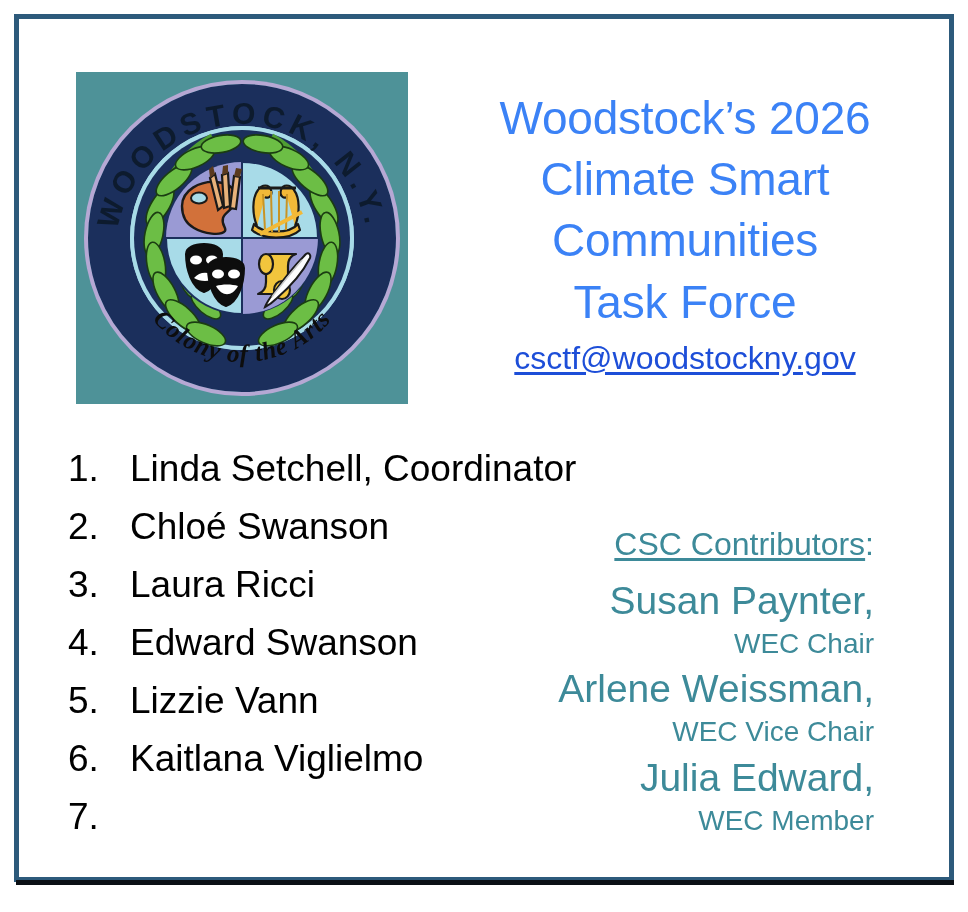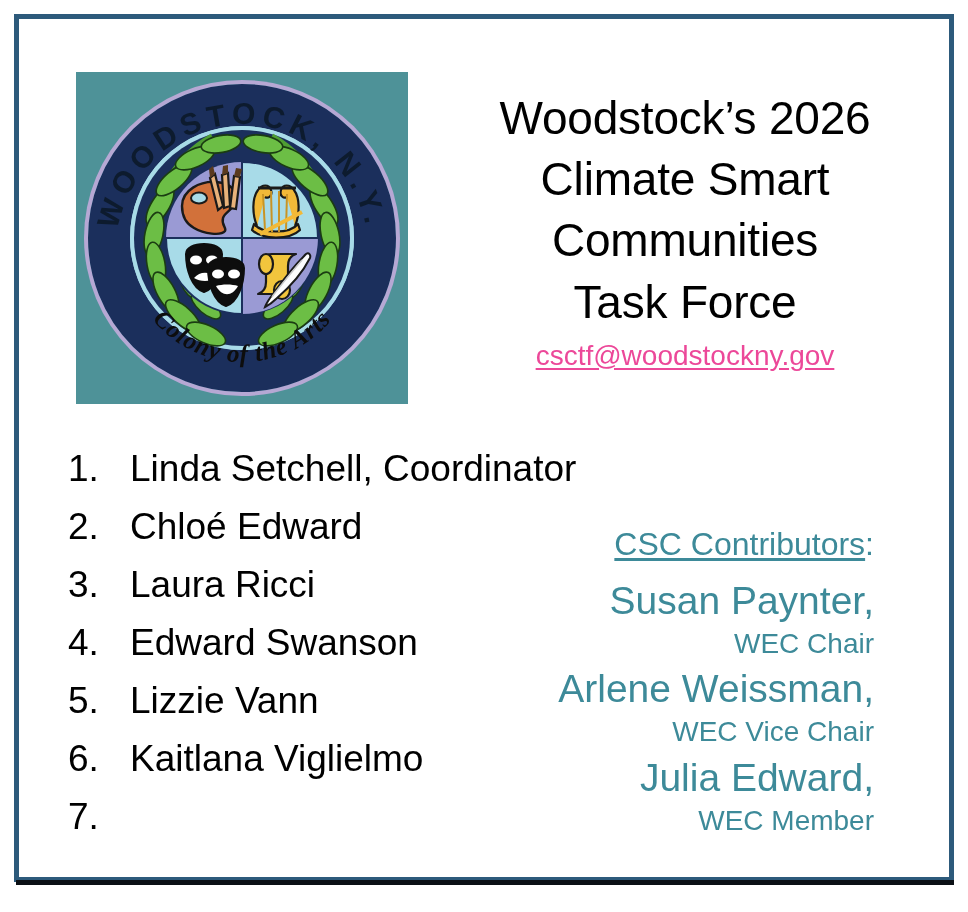--- a/index.html
+++ b/index.html
@@ -63,32 +63,32 @@
 
   
   .heading-block {
     position: absolute;
     left: 432px;
     top: 88px;
     width: 506px;
     text-align: center;
   }
   .heading-line {
-    color: #000000;
+    color: #3b82f6;
     font-size: 46px;
     line-height: 1.33;
     font-weight: 400;
     letter-spacing: -0.2px;
     white-space: nowrap;
   }
   .email-link {
     display: inline-block;
     margin-top: 6px;
-    color: #ec4899;
-    font-size: 28px;
+    color: #1d4ed8;
+    font-size: 32px;
     line-height: 1.2;
     text-decoration: underline;
     text-underline-offset: 3px;
     cursor: pointer;
   }
 
   
   .roster {
     position: absolute;
     left: 68px;
@@ -304,21 +304,21 @@
     <a class="email-link" href="#">csctf@woodstockny.gov</a>
   </div>
 
   <ol class="roster">
     <li>
       <span class="num">1.</span>
       <span class="nm">Linda Setchell, Coordinator</span>
     </li>
     <li>
       <span class="num">2.</span>
-      <span class="nm">Chloé Edward</span>
+      <span class="nm">Chloé Swanson</span>
     </li>
     <li>
       <span class="num">3.</span>
       <span class="nm">Laura Ricci</span>
     </li>
     <li>
       <span class="num">4.</span>
       <span class="nm">Edward Swanson</span>
     </li>
     <li>

